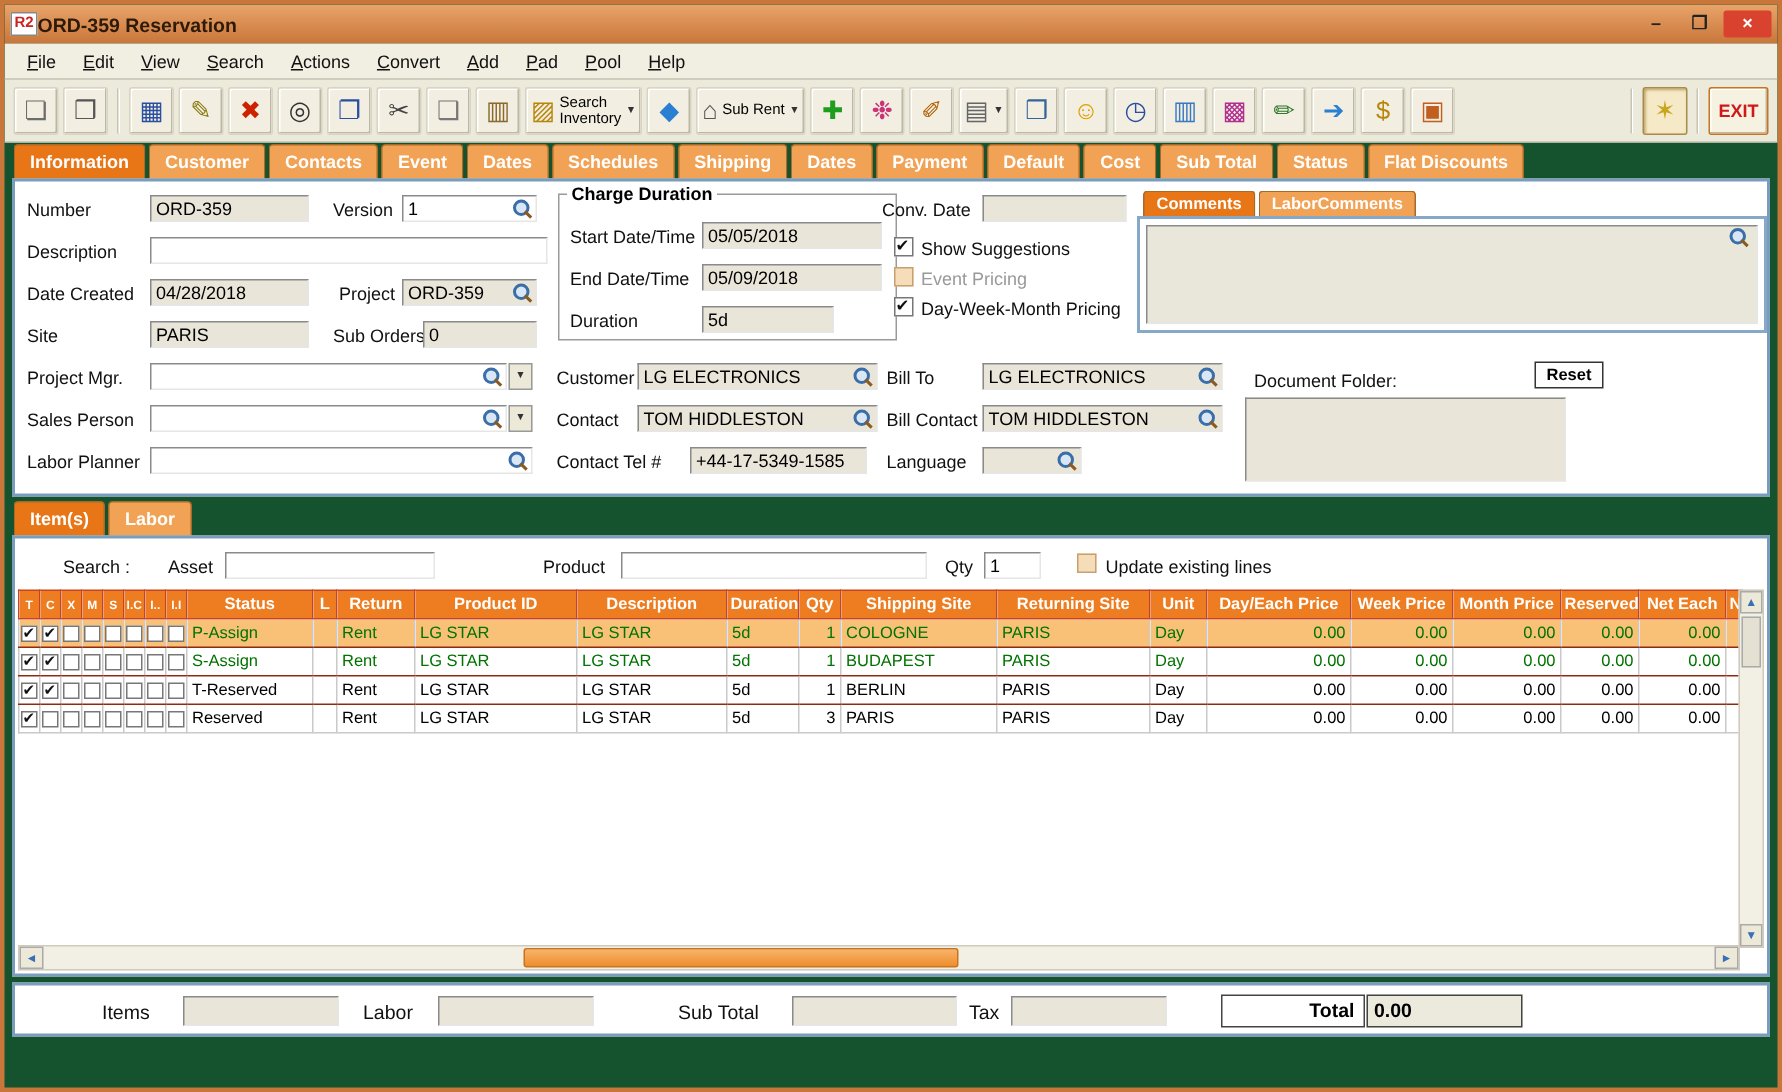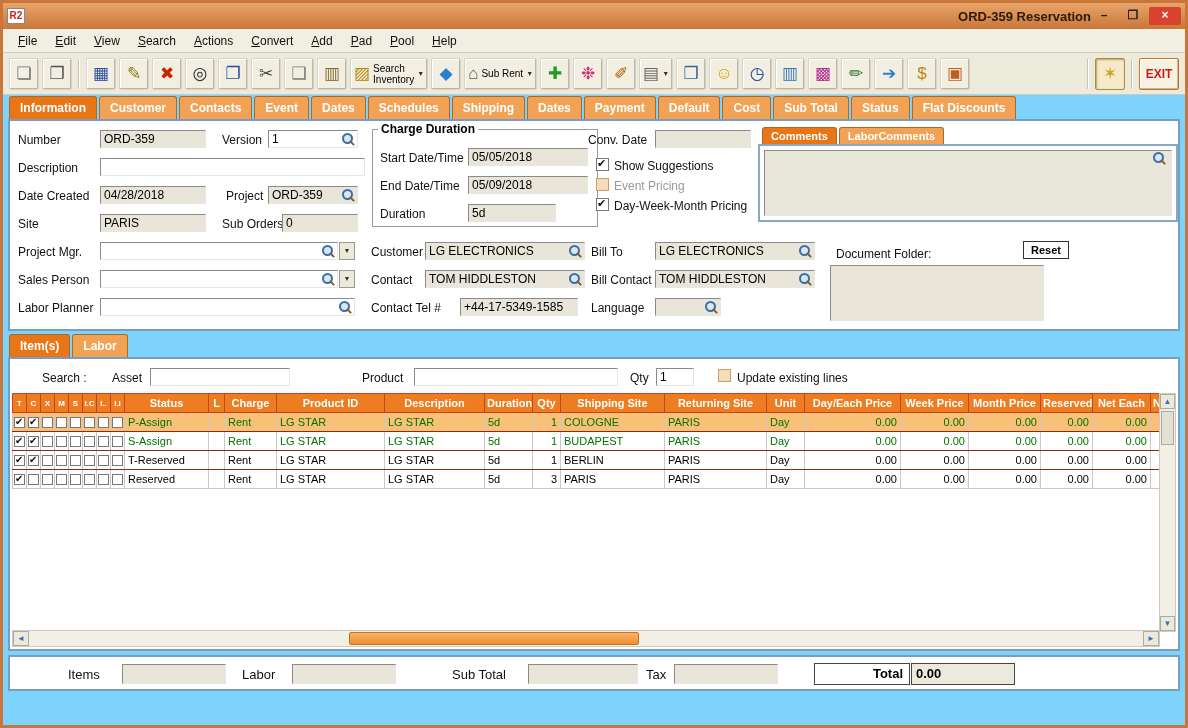--- a/index.html
+++ b/index.html
@@ -1,21 +1,21 @@
 <!DOCTYPE html>
 <html><head>
 <meta charset="utf-8">
 <style>
   *{box-sizing:border-box;margin:0;padding:0}
   body{width:1188px;height:728px;font-family:"Liberation Sans",sans-serif;background:#9a9a9a}
-  .screen{position:relative;width:1188px;height:728px;border:3px solid #c9763a;background:#7dd3fc;display:flex;flex-direction:column;overflow:hidden}
+  .screen{position:relative;width:1188px;height:728px;border:3px solid #c9763a;background:#14532d;display:flex;flex-direction:column;overflow:hidden}
   
   .titlebar{height:26px;background:linear-gradient(180deg,#e9a469,#c9763a);display:flex;align-items:center;padding:0 4px;flex:none}
   .app-icon{width:18px;height:16px;background:#fff;border:1px solid #888;color:#c22;font:bold 10px/14px "Liberation Sans",sans-serif;text-align:center}
-  .title{flex:1;text-align:right;font:bold 13px "Liberation Sans",sans-serif;color:#2e1a08}
+  .title{flex:1;text-align:left;font:bold 13px "Liberation Sans",sans-serif;color:#2e1a08}
   .win-controls{display:flex;gap:3px}
   .wc{width:26px;height:18px;text-align:center;font:bold 12px/16px "Liberation Sans",sans-serif;color:#222;background:transparent;cursor:default}
   .wc.close{background:#d9422e;color:#fff;border-radius:2px;width:32px}
   
   .menubar{height:24px;background:#f1eee2;border-bottom:1px solid #cfcabb;display:flex;align-items:center;padding:0 6px;flex:none}
   .menu-item{font:12px "Liberation Sans",sans-serif;color:#111;padding:3px 9px;cursor:default}
   
   .toolbar{height:42px;background:#eceadb;border-bottom:1px solid #cfcabb;display:flex;align-items:center;padding:0 6px;gap:3px;flex:none}
   .tb-btn{min-width:30px;height:32px;border:1px solid #d8d4c4;border-radius:2px;background:#f2efe2;display:flex;align-items:center;justify-content:center;gap:3px;padding:0 3px;cursor:default;box-shadow:inset -1px -1px 0 #bdb8a6,inset 1px 1px 0 #fff}
   .tb-btn.pressed{background:#f6e9c8;border-color:#a98c4a;box-shadow:inset 1px 1px 2px #b9a15f}
@@ -346,21 +346,21 @@
             <th class="chk">T</th>
             <th class="chk">C</th>
             <th class="chk">X</th>
             <th class="chk">M</th>
             <th class="chk">S</th>
             <th class="chk">I.C</th>
             <th class="chk">I..</th>
             <th class="chk">I.I</th>
             <th>Status</th>
             <th>L</th>
-            <th>Charge</th>
+            <th>Return</th>
             <th>Product ID</th>
             <th>Description</th>
             <th>Duration</th>
             <th>Qty</th>
             <th>Shipping Site</th>
             <th>Returning Site</th>
             <th>Unit</th>
             <th>Day/Each Price</th>
             <th>Week Price</th>
             <th>Month Price</th>

